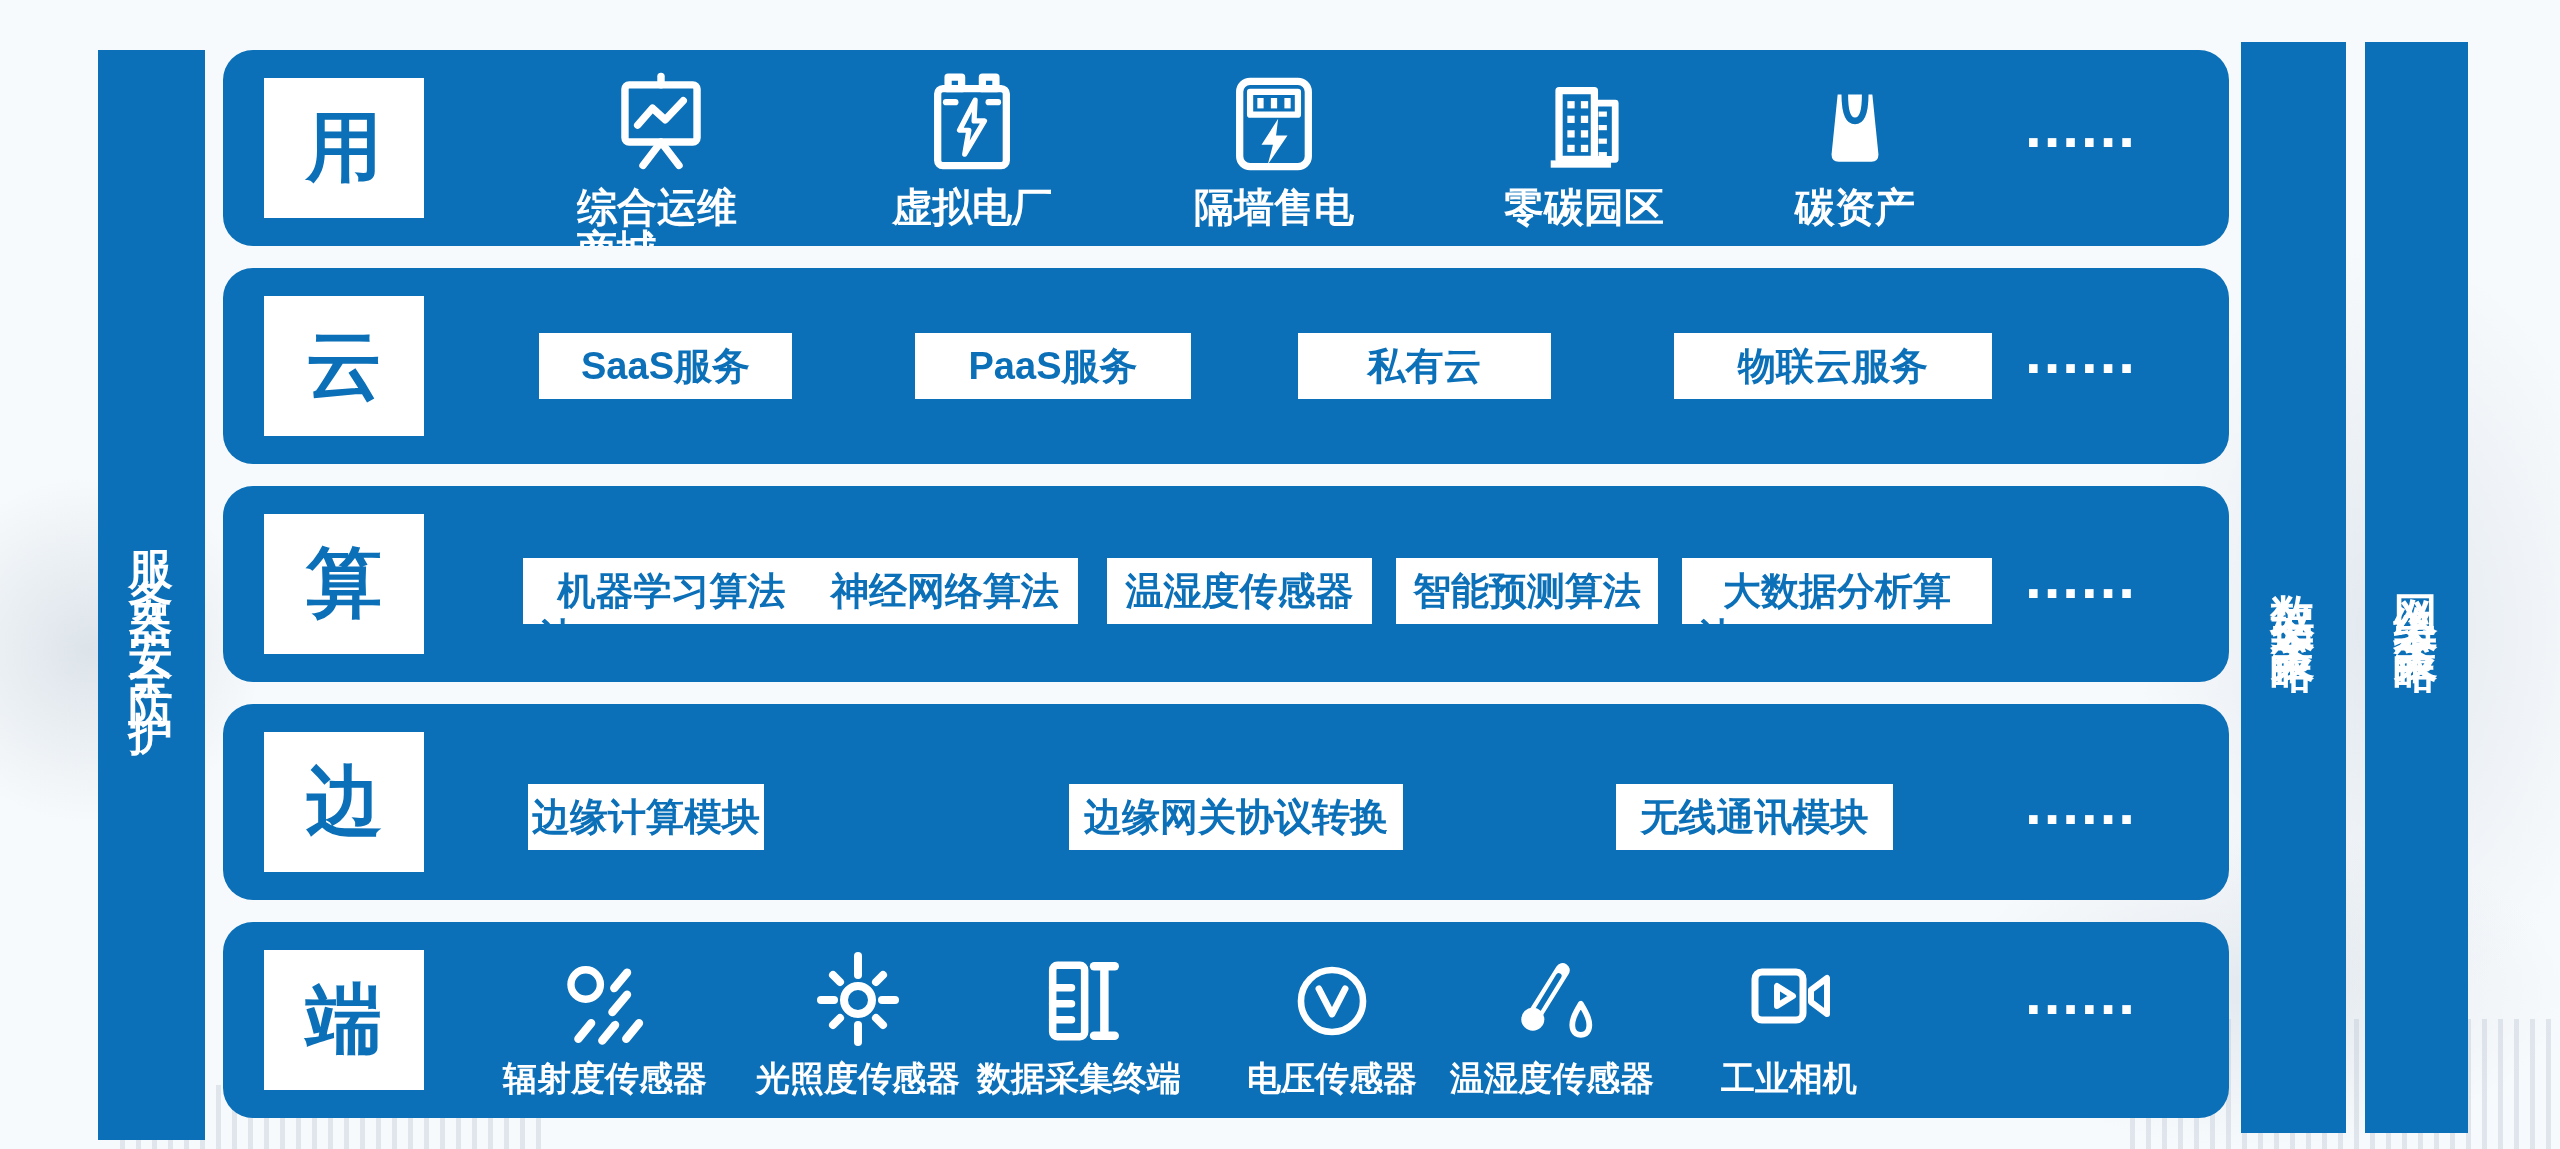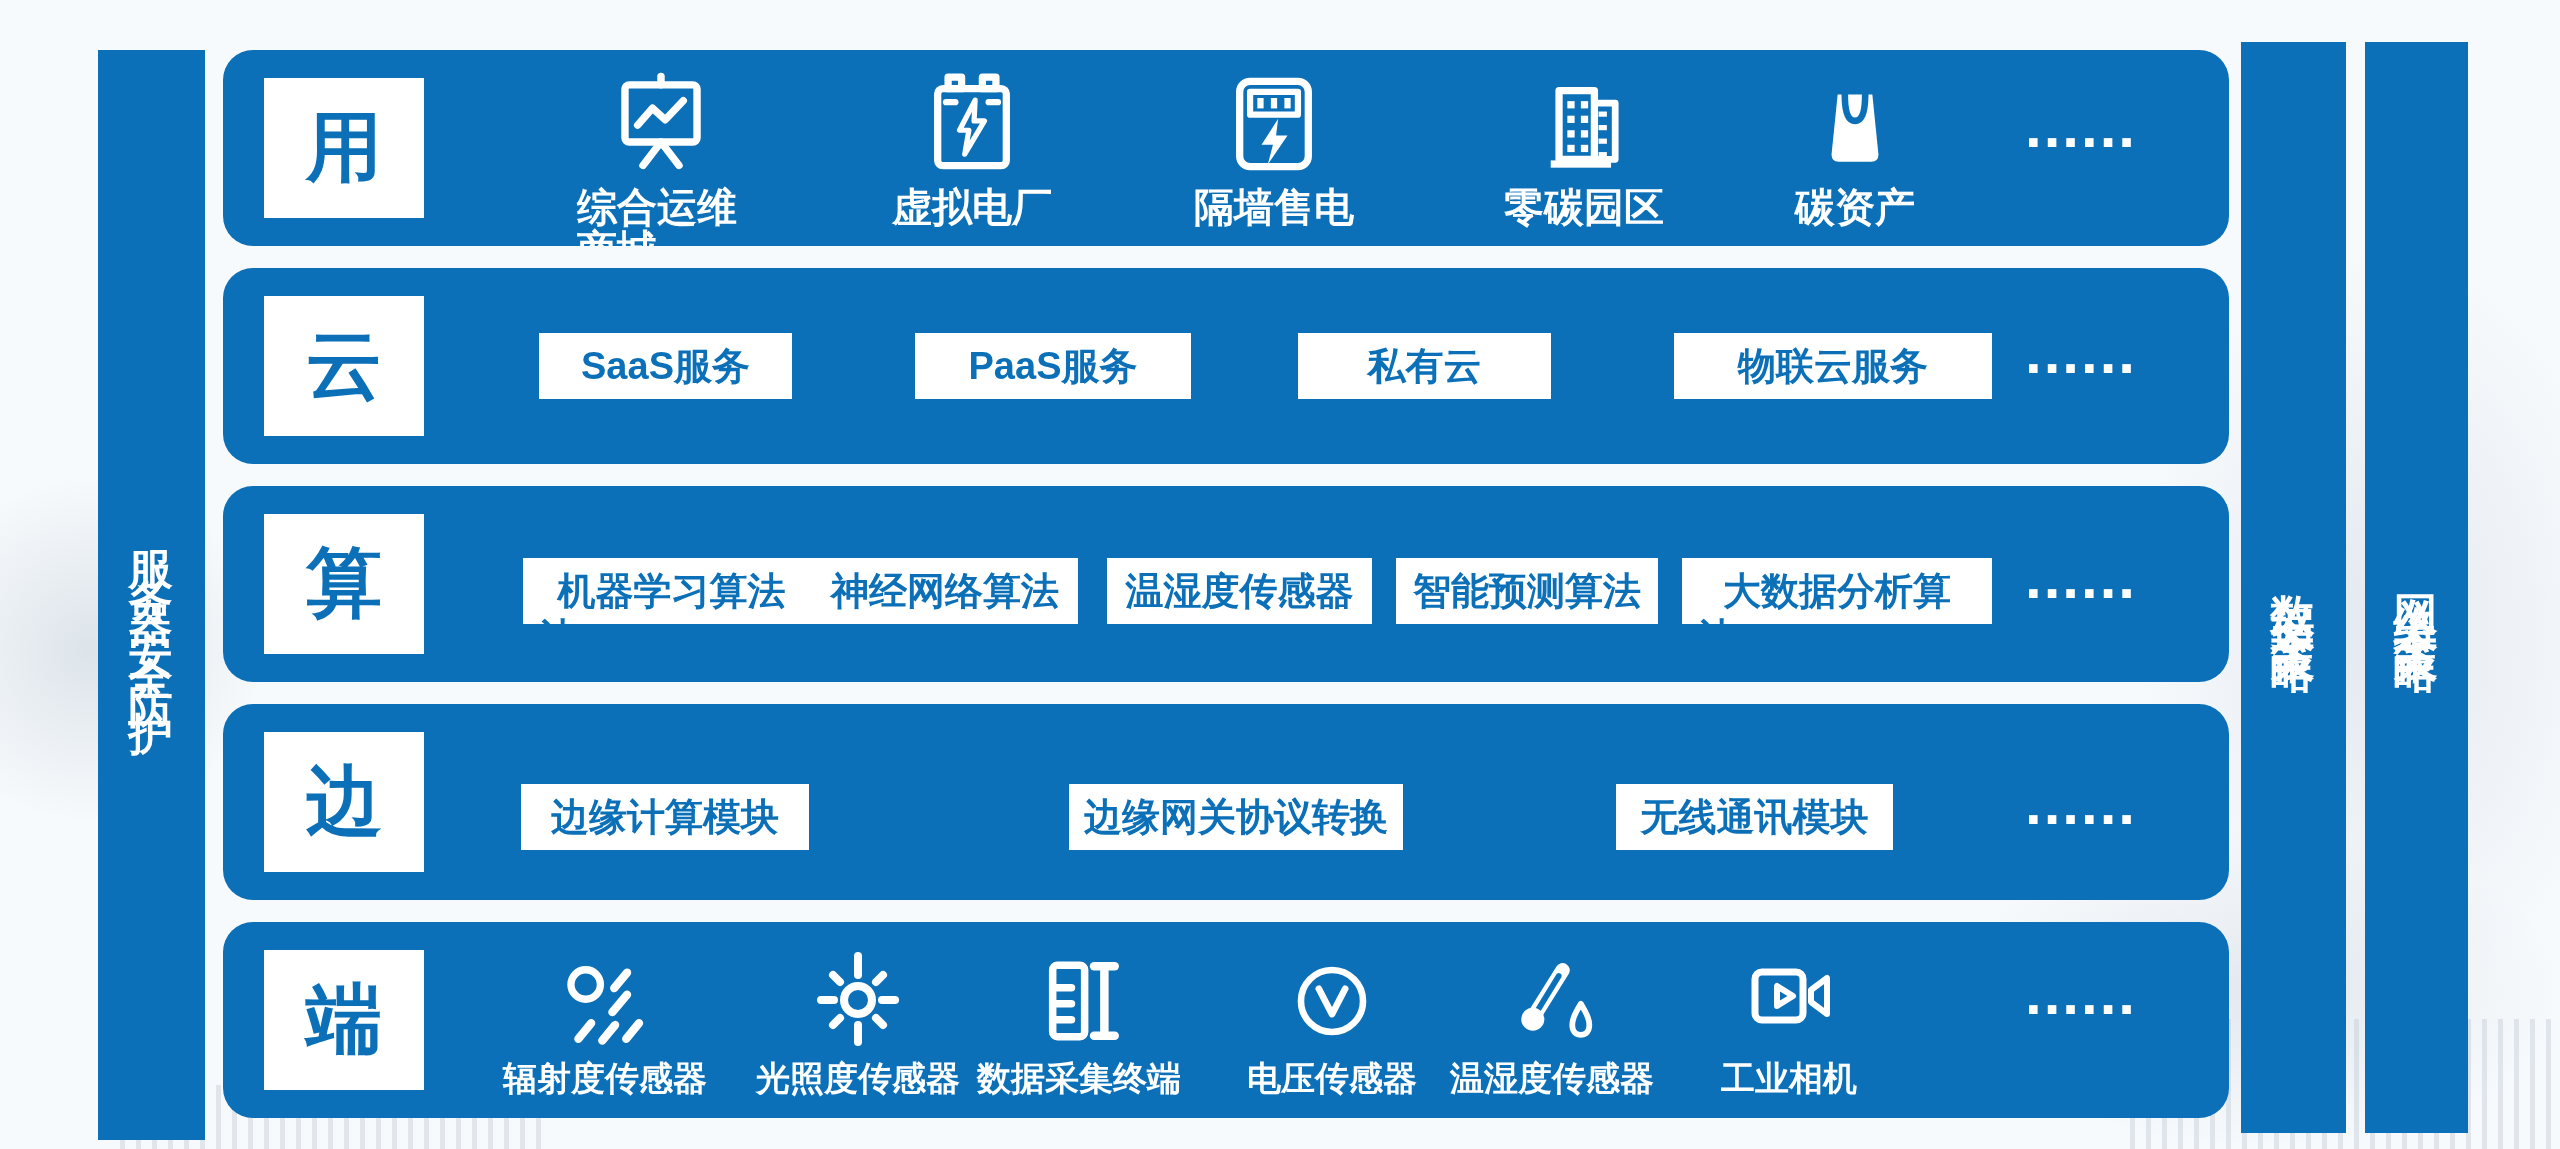--- a/index.html
+++ b/index.html
@@ -223,21 +223,21 @@
       <span class="c1">大数据分析算</span>
       <span class="c2">法</span>
     </div>
     <div class="dots" style="top:62px">......</div>
   </div>
 
   <div class="layer-row row-edge">
     <div class="badge">
       <span>边</span>
     </div>
-    <div class="chip" style="left:298px;width:288px;top:80px">
+    <div class="chip" style="left:305px;width:236px;top:80px">
       <span class="c1">边缘计算模块</span>
     </div>
     <div class="chip" style="left:846px;width:334px;top:80px">
       <span class="c1">边缘网关协议转换</span>
     </div>
     <div class="chip" style="left:1393px;width:277px;top:80px">
       <span class="c1">无线通讯模块</span>
     </div>
     <div class="dots" style="top:70px">......</div>
   </div>

